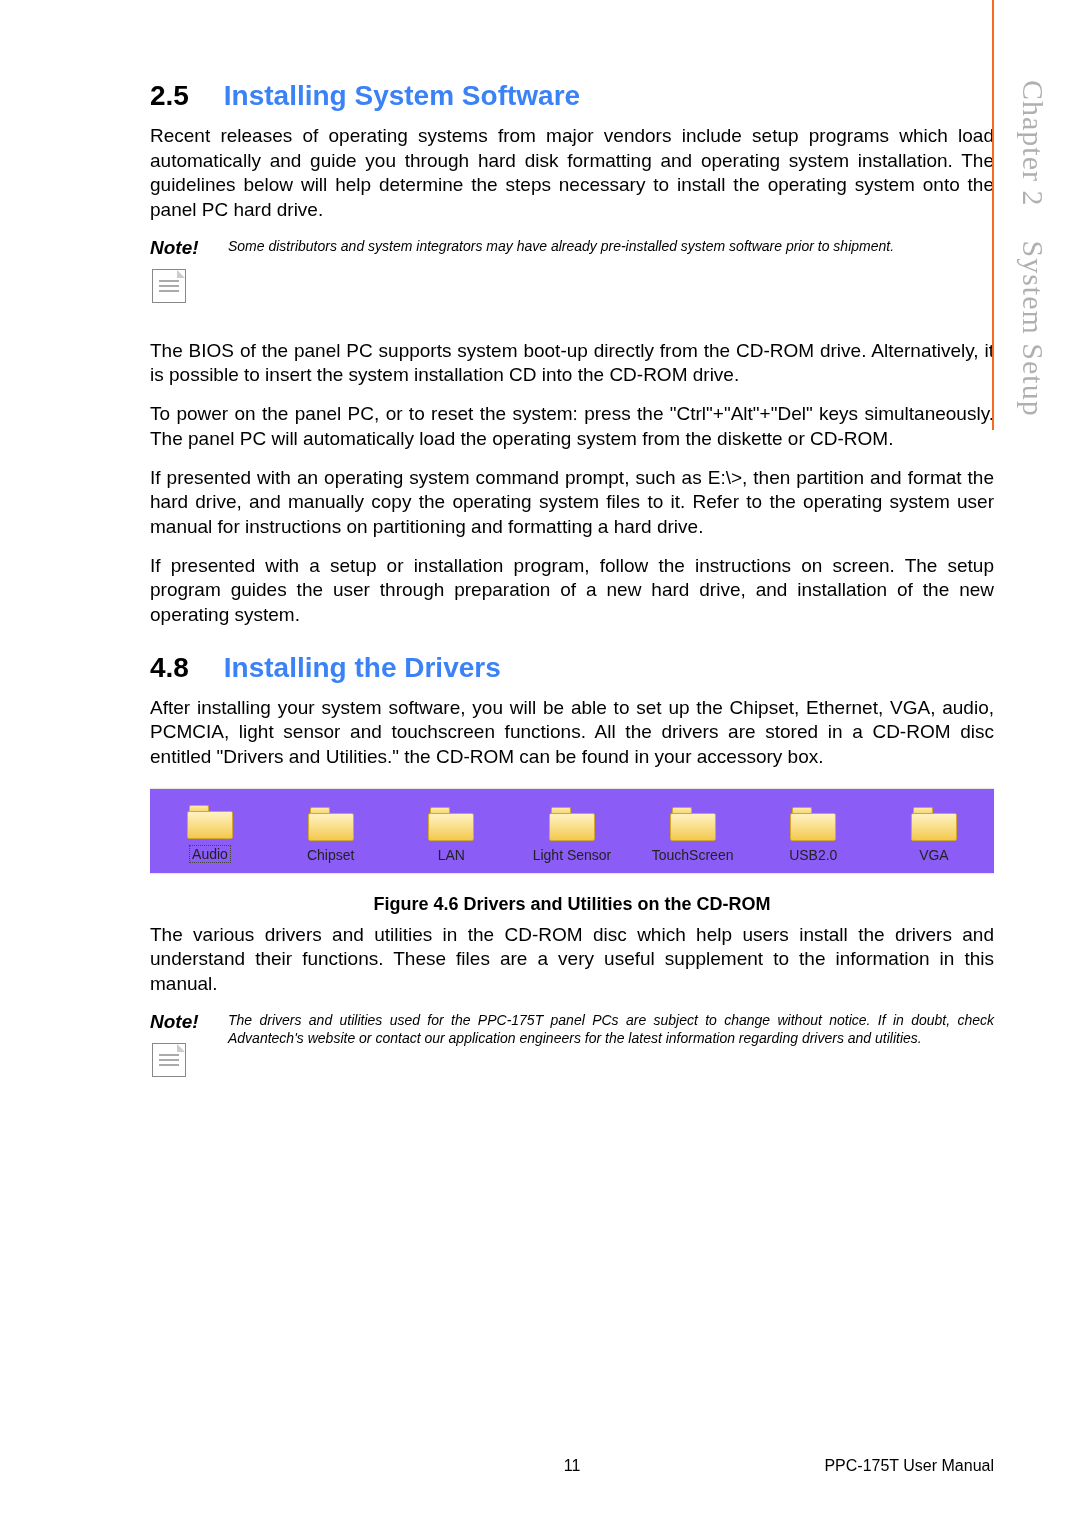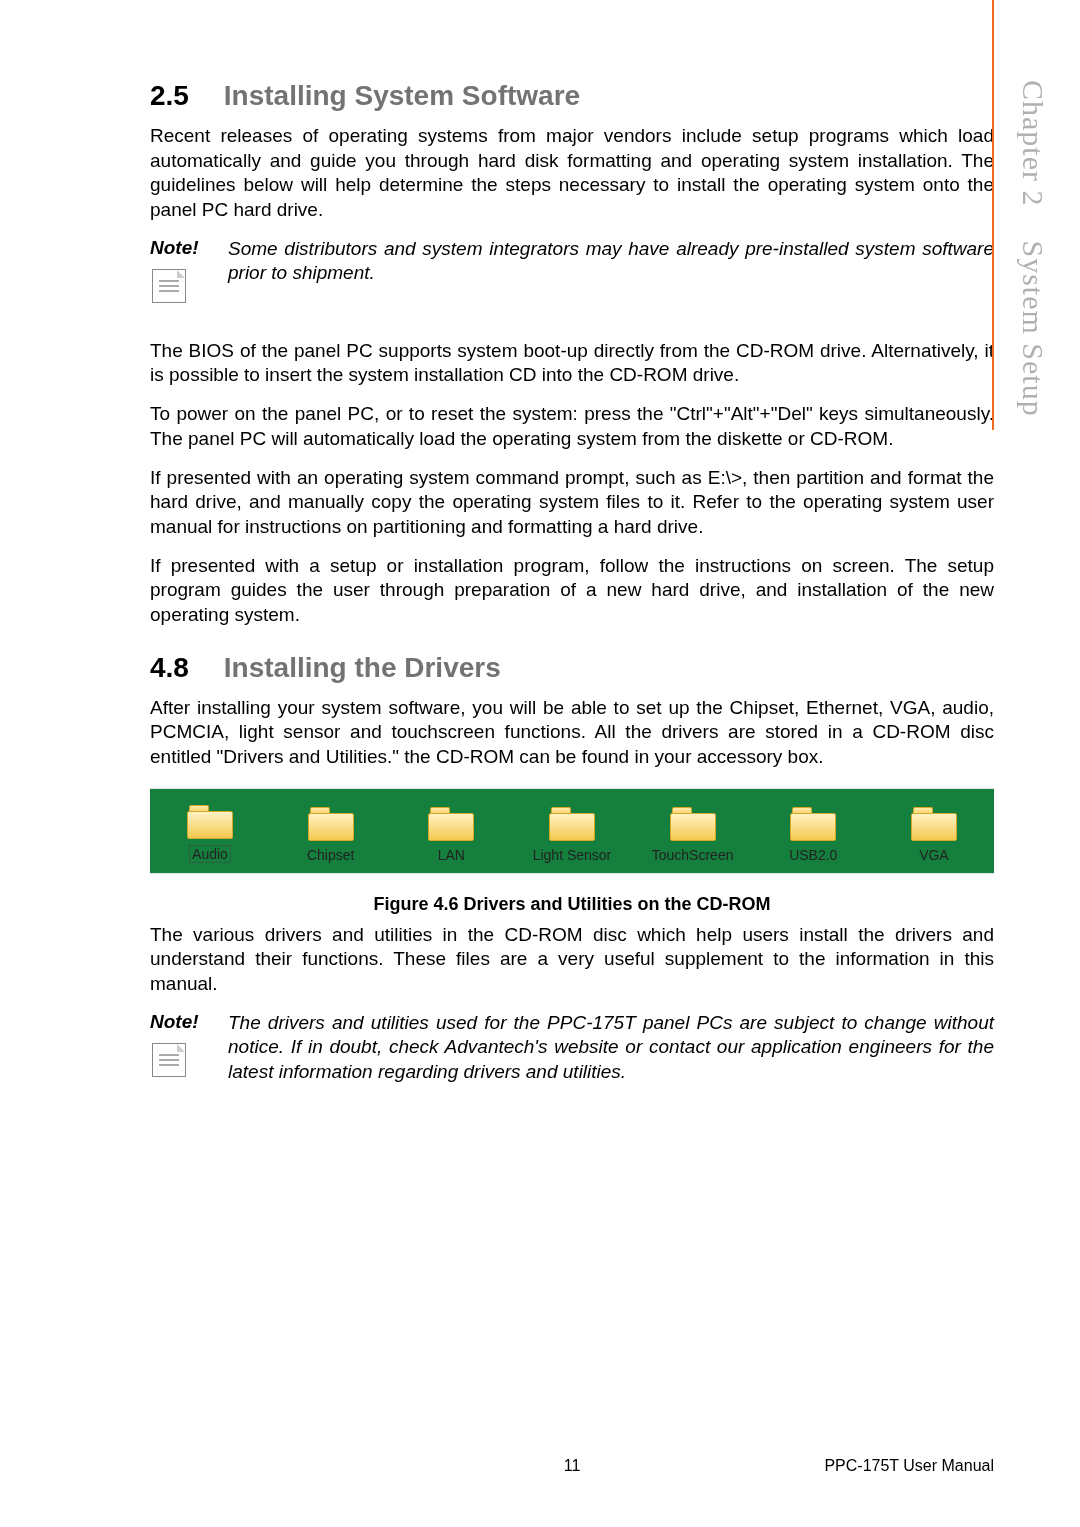--- a/index.html
+++ b/index.html
@@ -43,21 +43,21 @@
     font-size: 28px;
     font-weight: bold;
     margin: 0 0 12px 0;
   }
   .heading .num {
     color: #000;
     display: inline-block;
     width: 66px;
   }
   .heading .title {
-    color: #737373;
+    color: #3b82f6;
   }
   .body-text {
     font-size: 19px;
     line-height: 1.3;
     text-align: justify;
     margin: 0 0 14px 0;
   }
   .note-block {
     display: flex;
     align-items: flex-start;
@@ -99,29 +99,29 @@
     border-left: 8px solid transparent;
   }
   .note-icon .fold {
     position: absolute;
     right: 0; top: 0;
     width: 8px; height: 8px;
     background: #ccc;
   }
   .note-text {
     font-style: italic;
-    font-size: 19px;
+    font-size: 14px;
     line-height: 1.3;
     text-align: justify;
   }
   .gap { height: 22px; }
   .figure-img {
     margin: 18px 0 6px 0;
     padding: 16px 10px 10px 10px;
-    background: #15803d;
+    background: #8b5cf6;
     box-shadow: 0 0 0 0 #000;
   }
   .folders {
     display: flex;
     justify-content: space-between;
     align-items: flex-end;
     padding: 0 4px;
   }
   .folder {
     display: flex;

